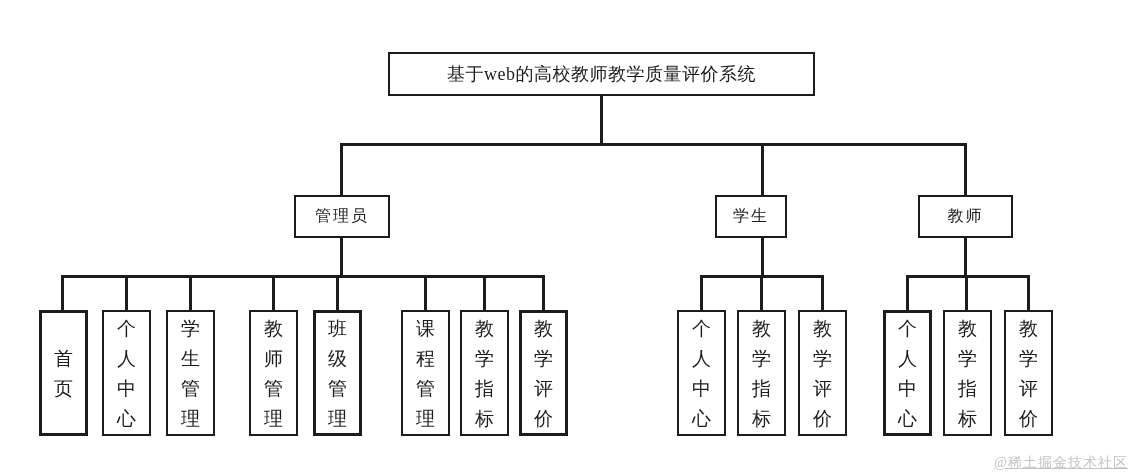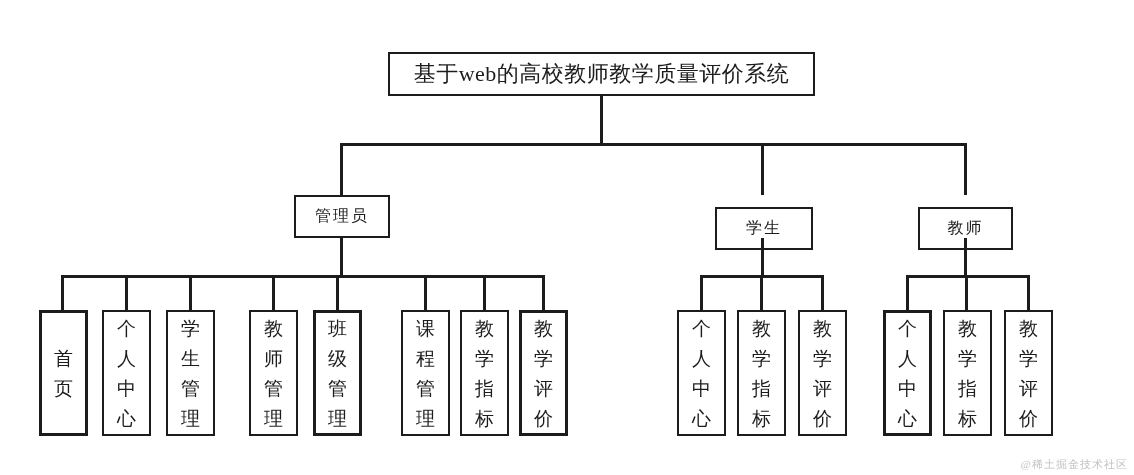--- a/index.html
+++ b/index.html
@@ -8,52 +8,53 @@
     background:#ffffff; overflow:hidden;
     font-family:"Liberation Serif","DejaVu Serif",serif;
     color:#1c1c1c;
   }
   .node {
     position:absolute; background:#fff;
     border:2px solid #1c1c1c; box-sizing:border-box;
     display:flex; align-items:center; justify-content:center;
     text-align:center;
   }
-  .title-node { font-size:22px; letter-spacing:0.5px; }
+  .title-node { font-size:18px; letter-spacing:0.5px; }
   .l2-node   { font-size:16px; letter-spacing:2px; }
   .leaf-node {
     flex-direction:column; justify-content:center;
     font-size:19px; line-height:1; gap:11px;
   }
   .leaf-node span { display:block; }
   .hline,.vline { position:absolute; background:#1c1c1c; }
   .watermark {
     position:absolute; right:6px; bottom:3px;
-    font-size:11px; color:#c3c3c3; letter-spacing:1px;
+    font-size:14px; color:#c3c3c3; letter-spacing:1px;
     font-family:"Liberation Serif","DejaVu Serif",serif;
+    text-decoration:underline;
   }
 </style>
 </head>
 <body>
 
 <div class="canvas">
 
   <div class="node title-node" style="left:388px; top:52px; width:427px; height:44px;">基于web的高校教师教学质量评价系统</div>
 
   <div class="vline" style="left:600px; top:96px; width:3px; height:48px;"></div>
 
   <div class="hline" style="left:340px; top:143px; width:627px; height:3px;"></div>
 
   <div class="vline" style="left:340px; top:143px; width:3px; height:52px;"></div>
   <div class="vline" style="left:761px; top:143px; width:3px; height:52px;"></div>
   <div class="vline" style="left:964px; top:143px; width:3px; height:52px;"></div>
 
   <div class="node l2-node" style="left:294px; top:195px; width:96px; height:43px;">管理员</div>
-  <div class="node l2-node" style="left:715px; top:195px; width:98px; height:43px;margin-top:12px;">学生</div>
-  <div class="node l2-node" style="left:918px; top:207px; width:95px; height:43px;">教师</div>
+  <div class="node l2-node" style="left:715px; top:195px; width:72px; height:43px;">学生</div>
+  <div class="node l2-node" style="left:918px; top:195px; width:95px; height:43px;">教师</div>
 
   <div class="vline" style="left:340px; top:238px; width:3px; height:40px;"></div>
   <div class="hline" style="left:61px; top:275px; width:484px; height:3px;"></div>
   <div class="vline" style="left:61px;  top:275px; width:3px; height:35px;"></div>
   <div class="vline" style="left:125px; top:275px; width:3px; height:35px;"></div>
   <div class="vline" style="left:189px; top:275px; width:3px; height:35px;"></div>
   <div class="vline" style="left:272px; top:275px; width:3px; height:35px;"></div>
   <div class="vline" style="left:336px; top:275px; width:3px; height:35px;"></div>
   <div class="vline" style="left:424px; top:275px; width:3px; height:35px;"></div>
   <div class="vline" style="left:483px; top:275px; width:3px; height:35px;"></div>

